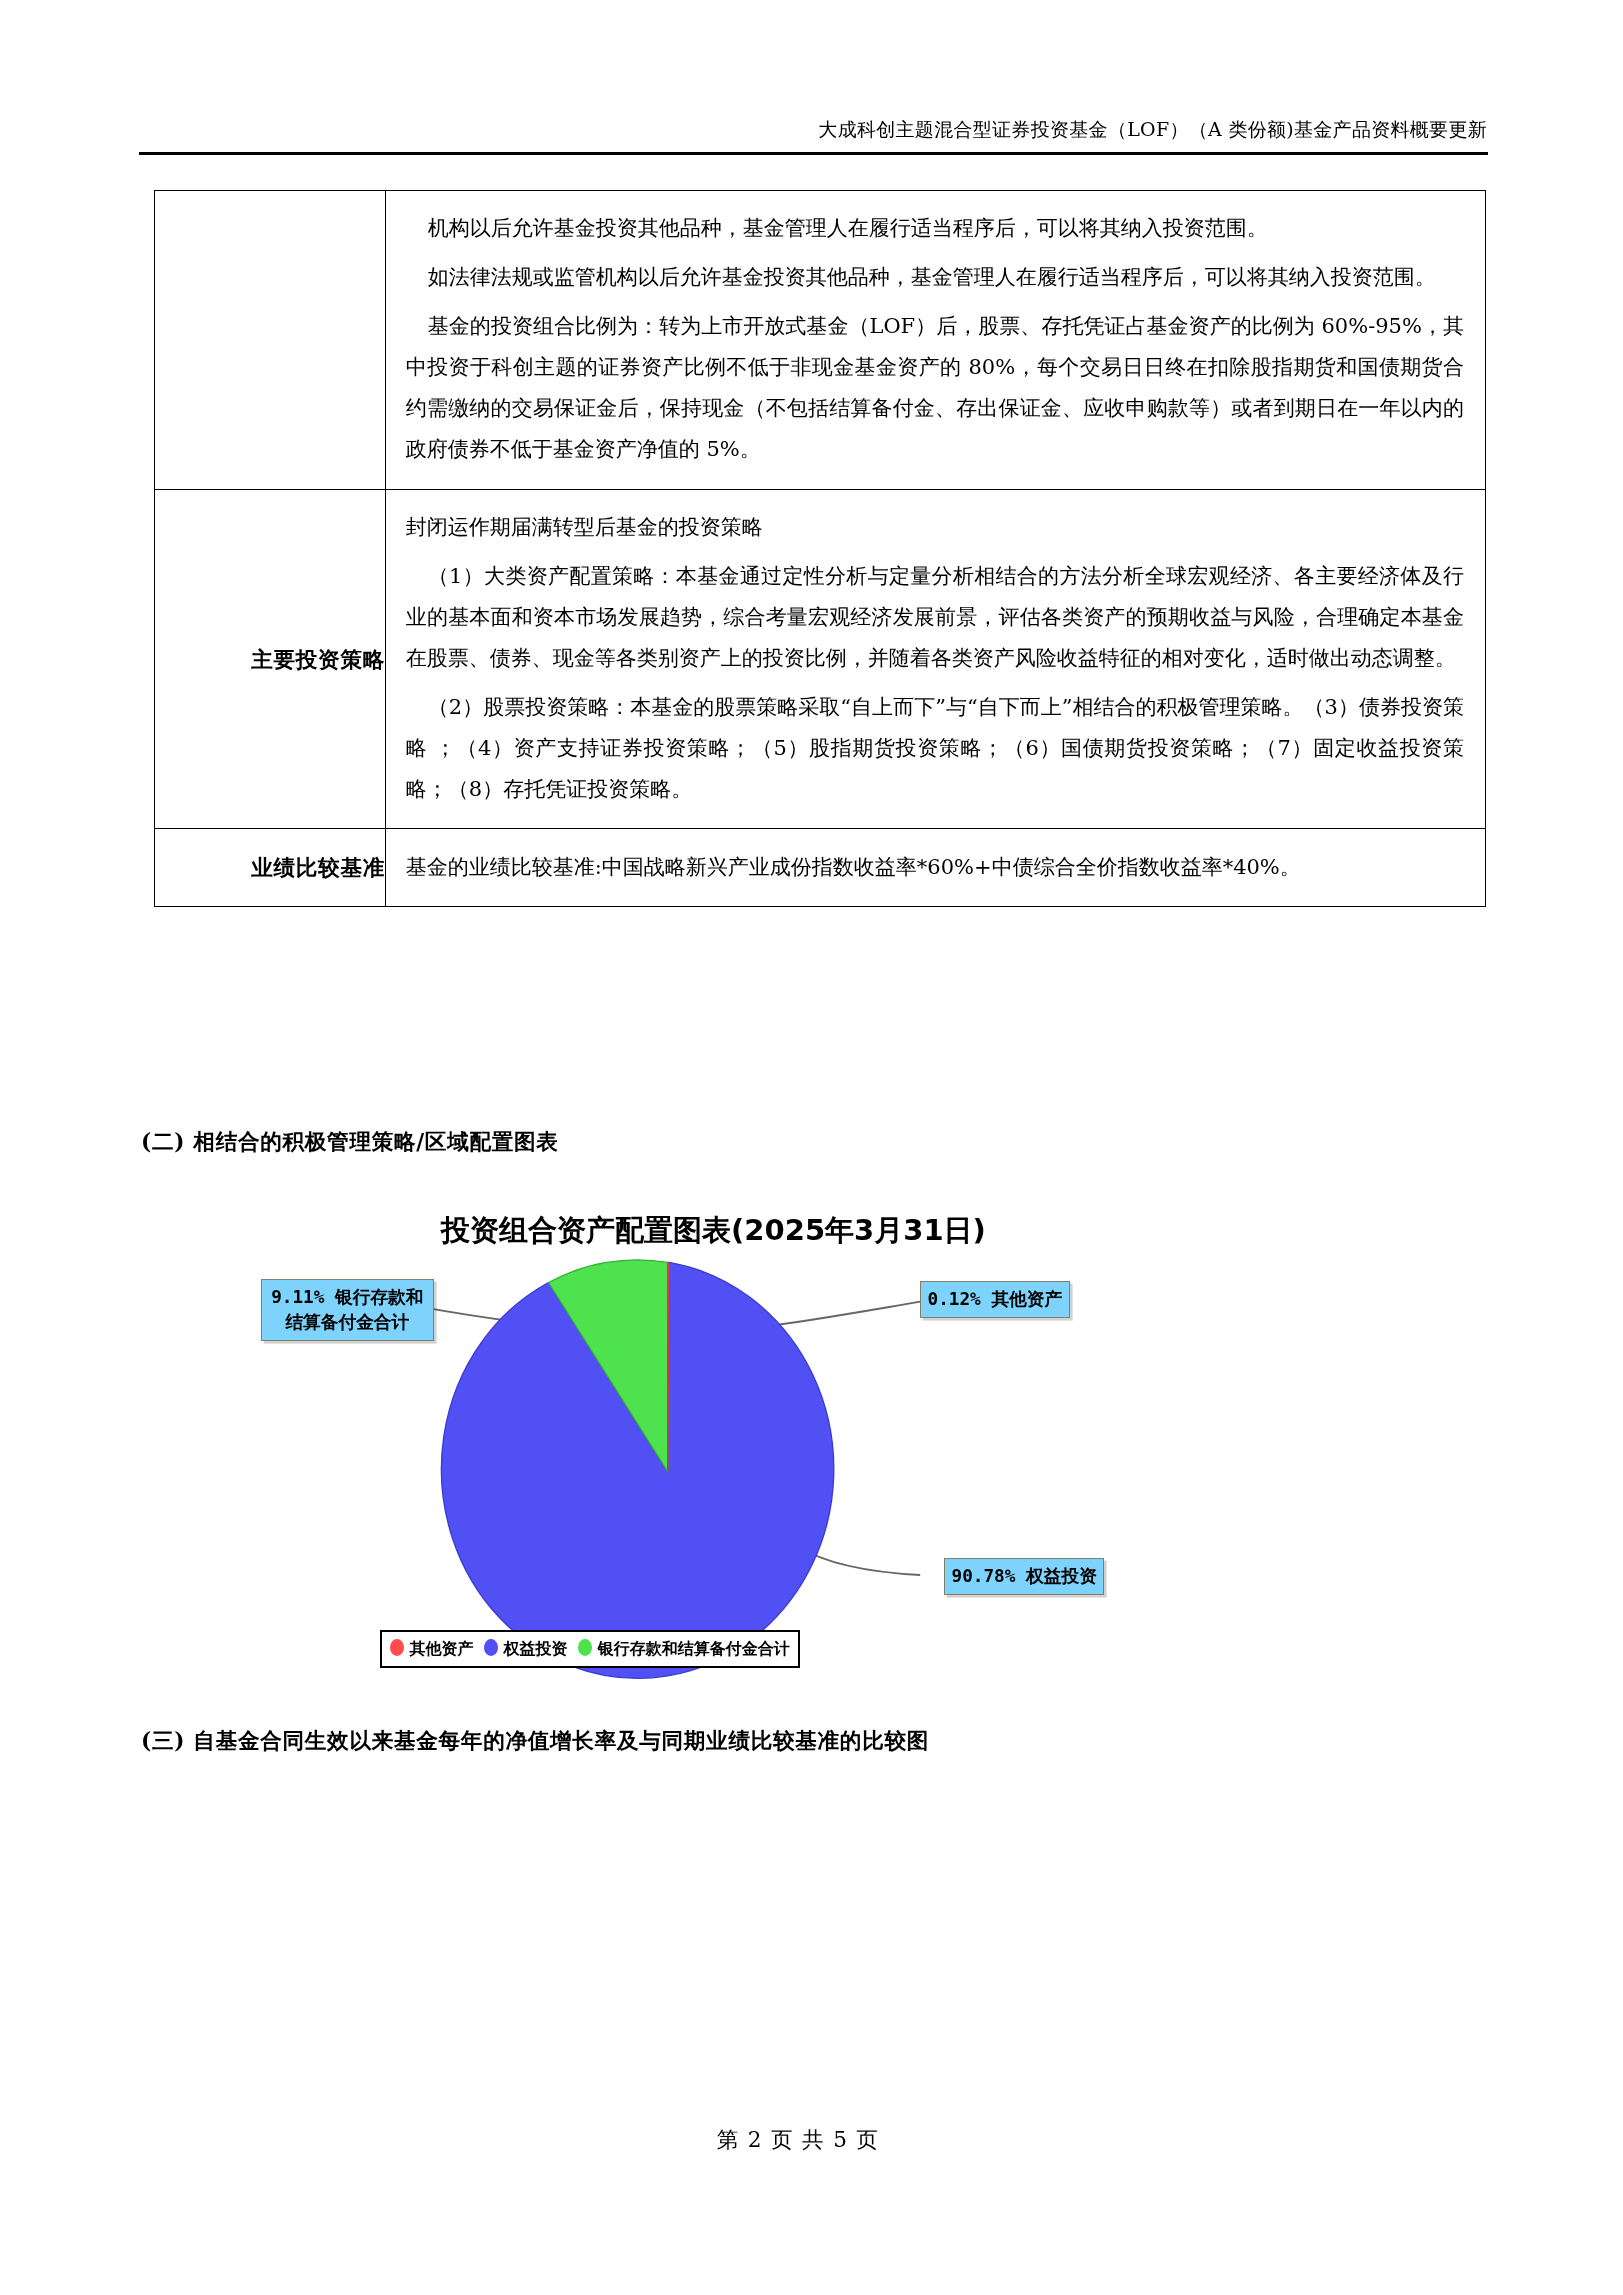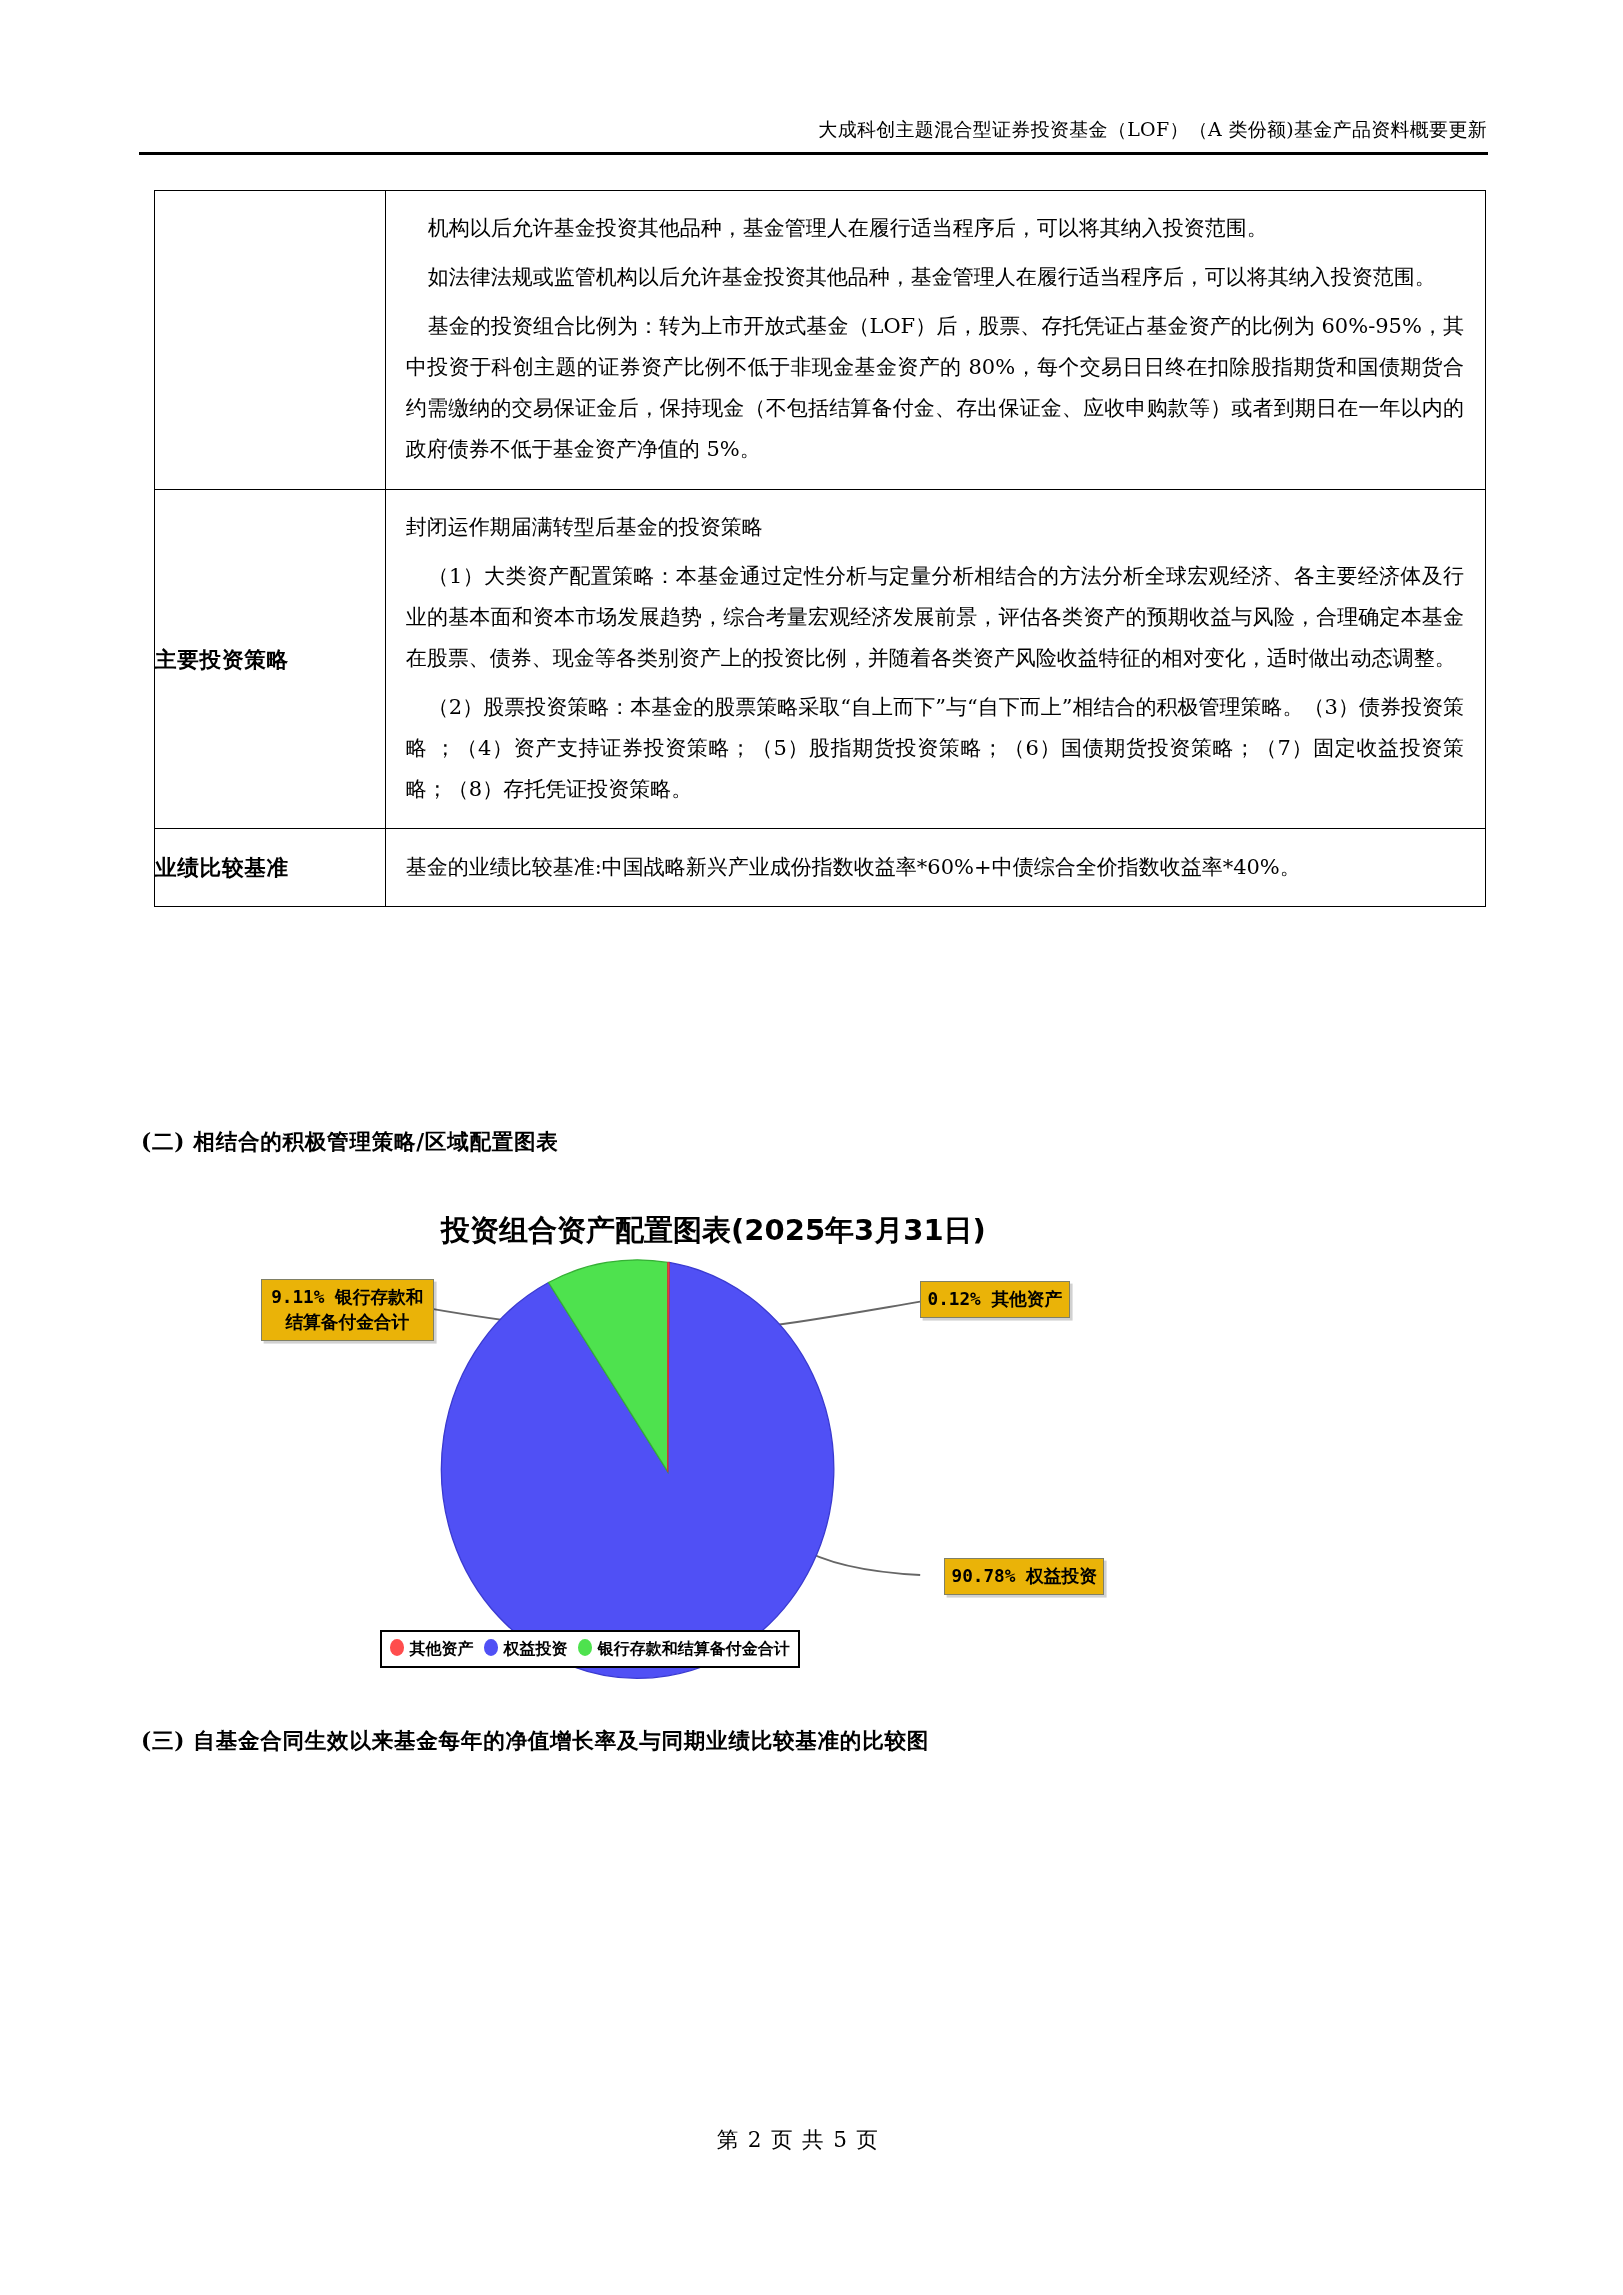--- a/index.html
+++ b/index.html
@@ -53,21 +53,21 @@
     border-collapse: collapse;
     table-layout: fixed;
   }
   .tbl td {
     border: 1.3px solid #000000;
     padding: 0;
     vertical-align: middle;
   }
   .tbl td.label {
     width: 230px;
-    text-align: left;
+    text-align: right;
     font-weight: bold;
     font-size: 21.6px;
     letter-spacing: 0.7px;
   }
   .tbl td.body {
     padding: 9.2px 13px 10.5px 11.8px;
     vertical-align: top;
   }
   .cell-text {
     font-size: 21px;
@@ -112,21 +112,21 @@
     white-space: nowrap;
   }
   .pie-svg {
     position: absolute;
     left: 0; top: 0;
     width: 929px;
     height: 484px;
   }
   .callout {
     position: absolute;
-    background: #eab308;
+    background: #7dd3fc;
     border: 1.3px solid #808066;
     box-shadow: 2.6px 2.6px 0 rgba(0,0,0,0.18);
     font-family: "DejaVu Sans Mono", "Liberation Mono", monospace;
     font-size: 17.7px;
     font-weight: bold;
     line-height: 25px;
     padding: 4.6px 6.5px 5.2px 6.5px;
     white-space: nowrap;
     color: #000000;
   }

